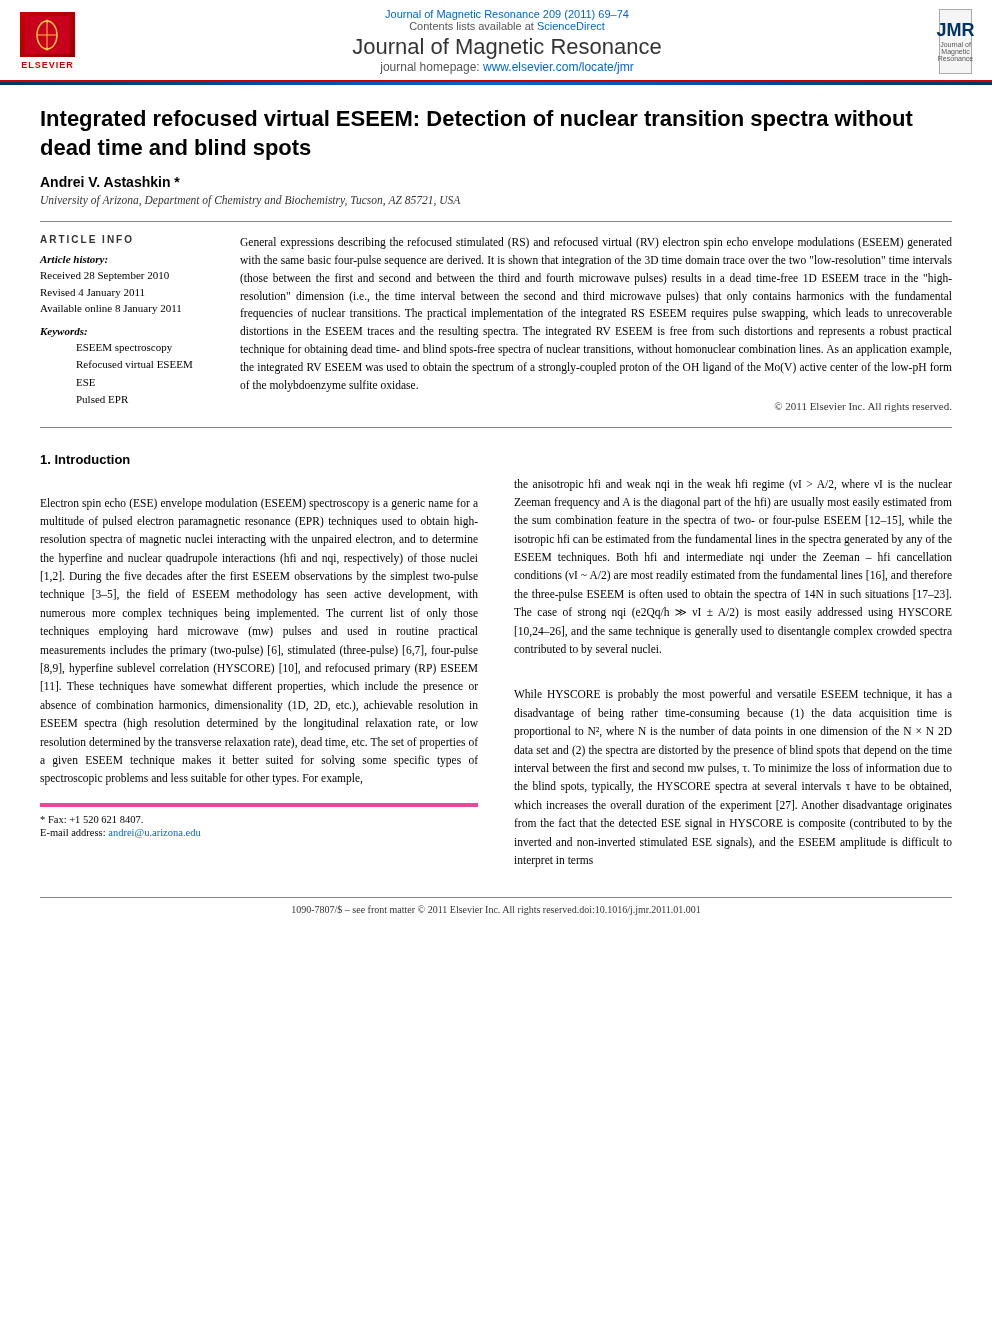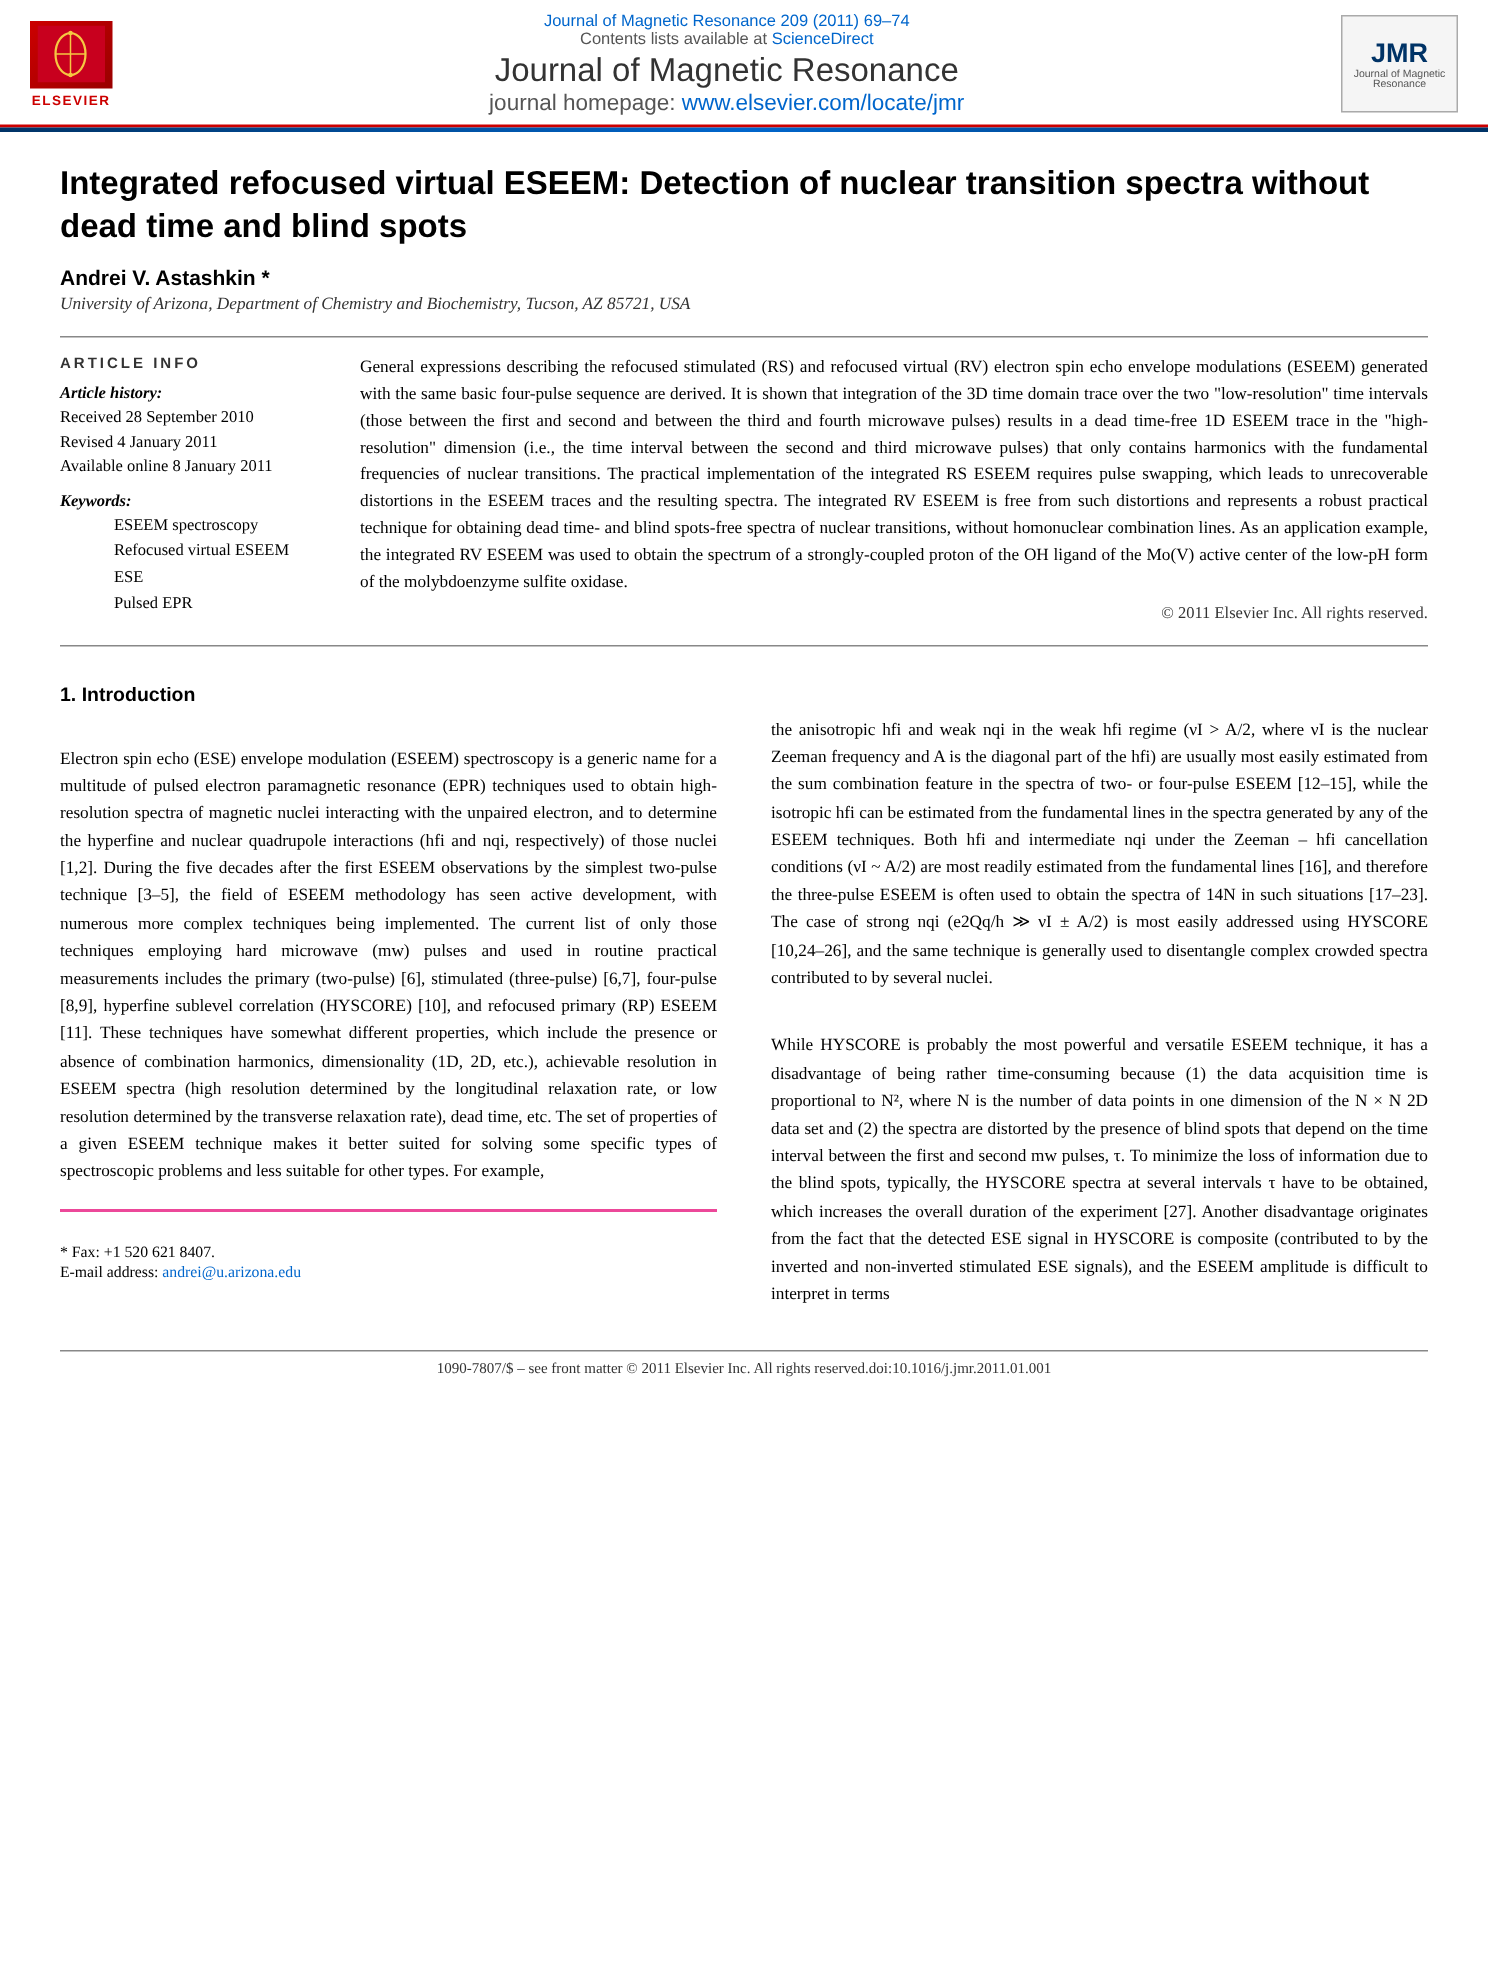--- a/index.html
+++ b/index.html
@@ -29,21 +29,21 @@
       font-size: 11px;
       font-family: Arial, sans-serif;
     }
     .journal-name-header {
       font-size: 22px;
       font-family: Arial, sans-serif;
       font-weight: normal;
       color: #333;
     }
     .journal-homepage {
-      font-size: 15px;
+      font-size: 12px;
       font-family: Arial, sans-serif;
       color: #555;
     }
     .journal-homepage span {
       color: #0066cc;
     }
     .elsevier-logo {
       display: flex;
       flex-direction: column;
       align-items: center;
@@ -62,21 +62,21 @@
       margin-bottom: 3px;
     }
     .elsevier-text {
       color: #c00;
       font-size: 9px;
       font-family: Arial;
       font-weight: bold;
       letter-spacing: 1px;
     }
     .jmr-logo-box {
-      width: 78px;
+      width: 33px;
       height: 65px;
       border: 1px solid #aaa;
       display: flex;
       align-items: center;
       justify-content: center;
       flex-direction: column;
       font-family: Arial;
       background: #f5f5f5;
     }
     .jmr-logo-box .jmr-text {
@@ -214,23 +214,23 @@
       line-height: 1.6;
       text-align: justify;
     }
     .body-text p {
       margin-bottom: 8px;
       margin-top: 27px;
     }
 
     
     .footnote-area {
-      border-top: 2px solid #ec4899;
+      border-top: 4px solid #ec4899;
       margin-top: 15px;
-      padding-top: 22px;
+      padding-top: 7px;
       font-size: 10.5px;
     }
     .footnote-area p {
       margin-bottom: 2px;
     }
 
     
     .bottom-bar {
       border-top: 1px solid #888;
       margin-top: 20px;

